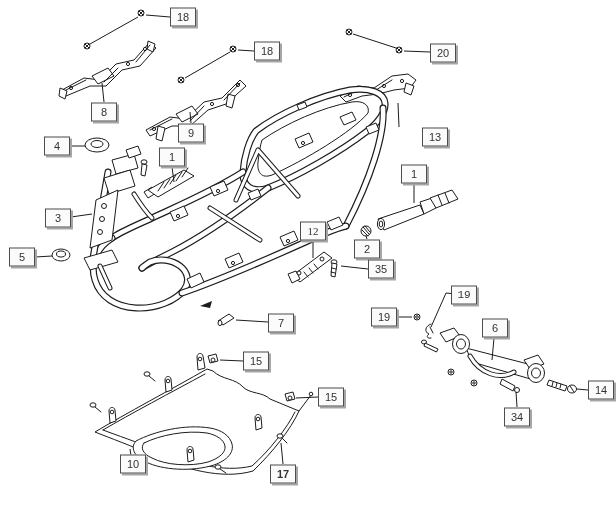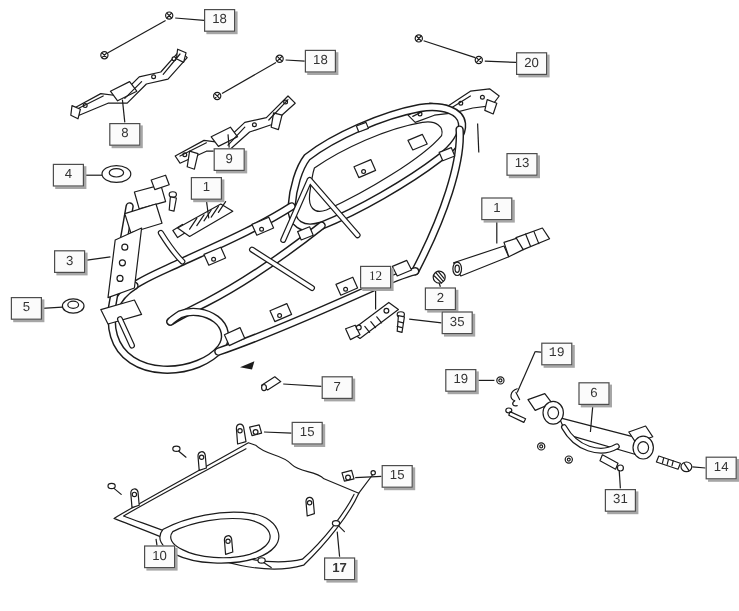--- a/index.html
+++ b/index.html
@@ -323,15 +323,15 @@
     <div class="callout" style="left: 399px; top: 137px; margin-left: 36px;">13</div>
     <div class="callout" style="left: 601px; top: 390px;">14</div>
     <div class="callout" style="left: 256px; top: 361px;">15</div>
     <div class="callout" style="left: 331px; top: 397px;">15</div>
     <div class="callout" style="left: 384px; top: 317px;">19</div>
     <div class="callout" style="left: 283px; top: 474px; font-weight: bold;">17</div>
     <div class="callout" style="left: 183px; top: 17px;">18</div>
     <div class="callout" style="left: 267px; top: 51px;">18</div>
     <div class="callout" style="left: 464px; top: 295px; font-family: Liberation Mono, monospace;">19</div>
     <div class="callout" style="left: 443px; top: 53px;">20</div>
-    <div class="callout" style="left: 517px; top: 417px;">31</div>
+    <div class="callout" style="left: 517px; top: 417px;">34</div>
     <div class="callout" style="left: 381px; top: 269px;">35</div>
   </div>
 
 </body></html>

